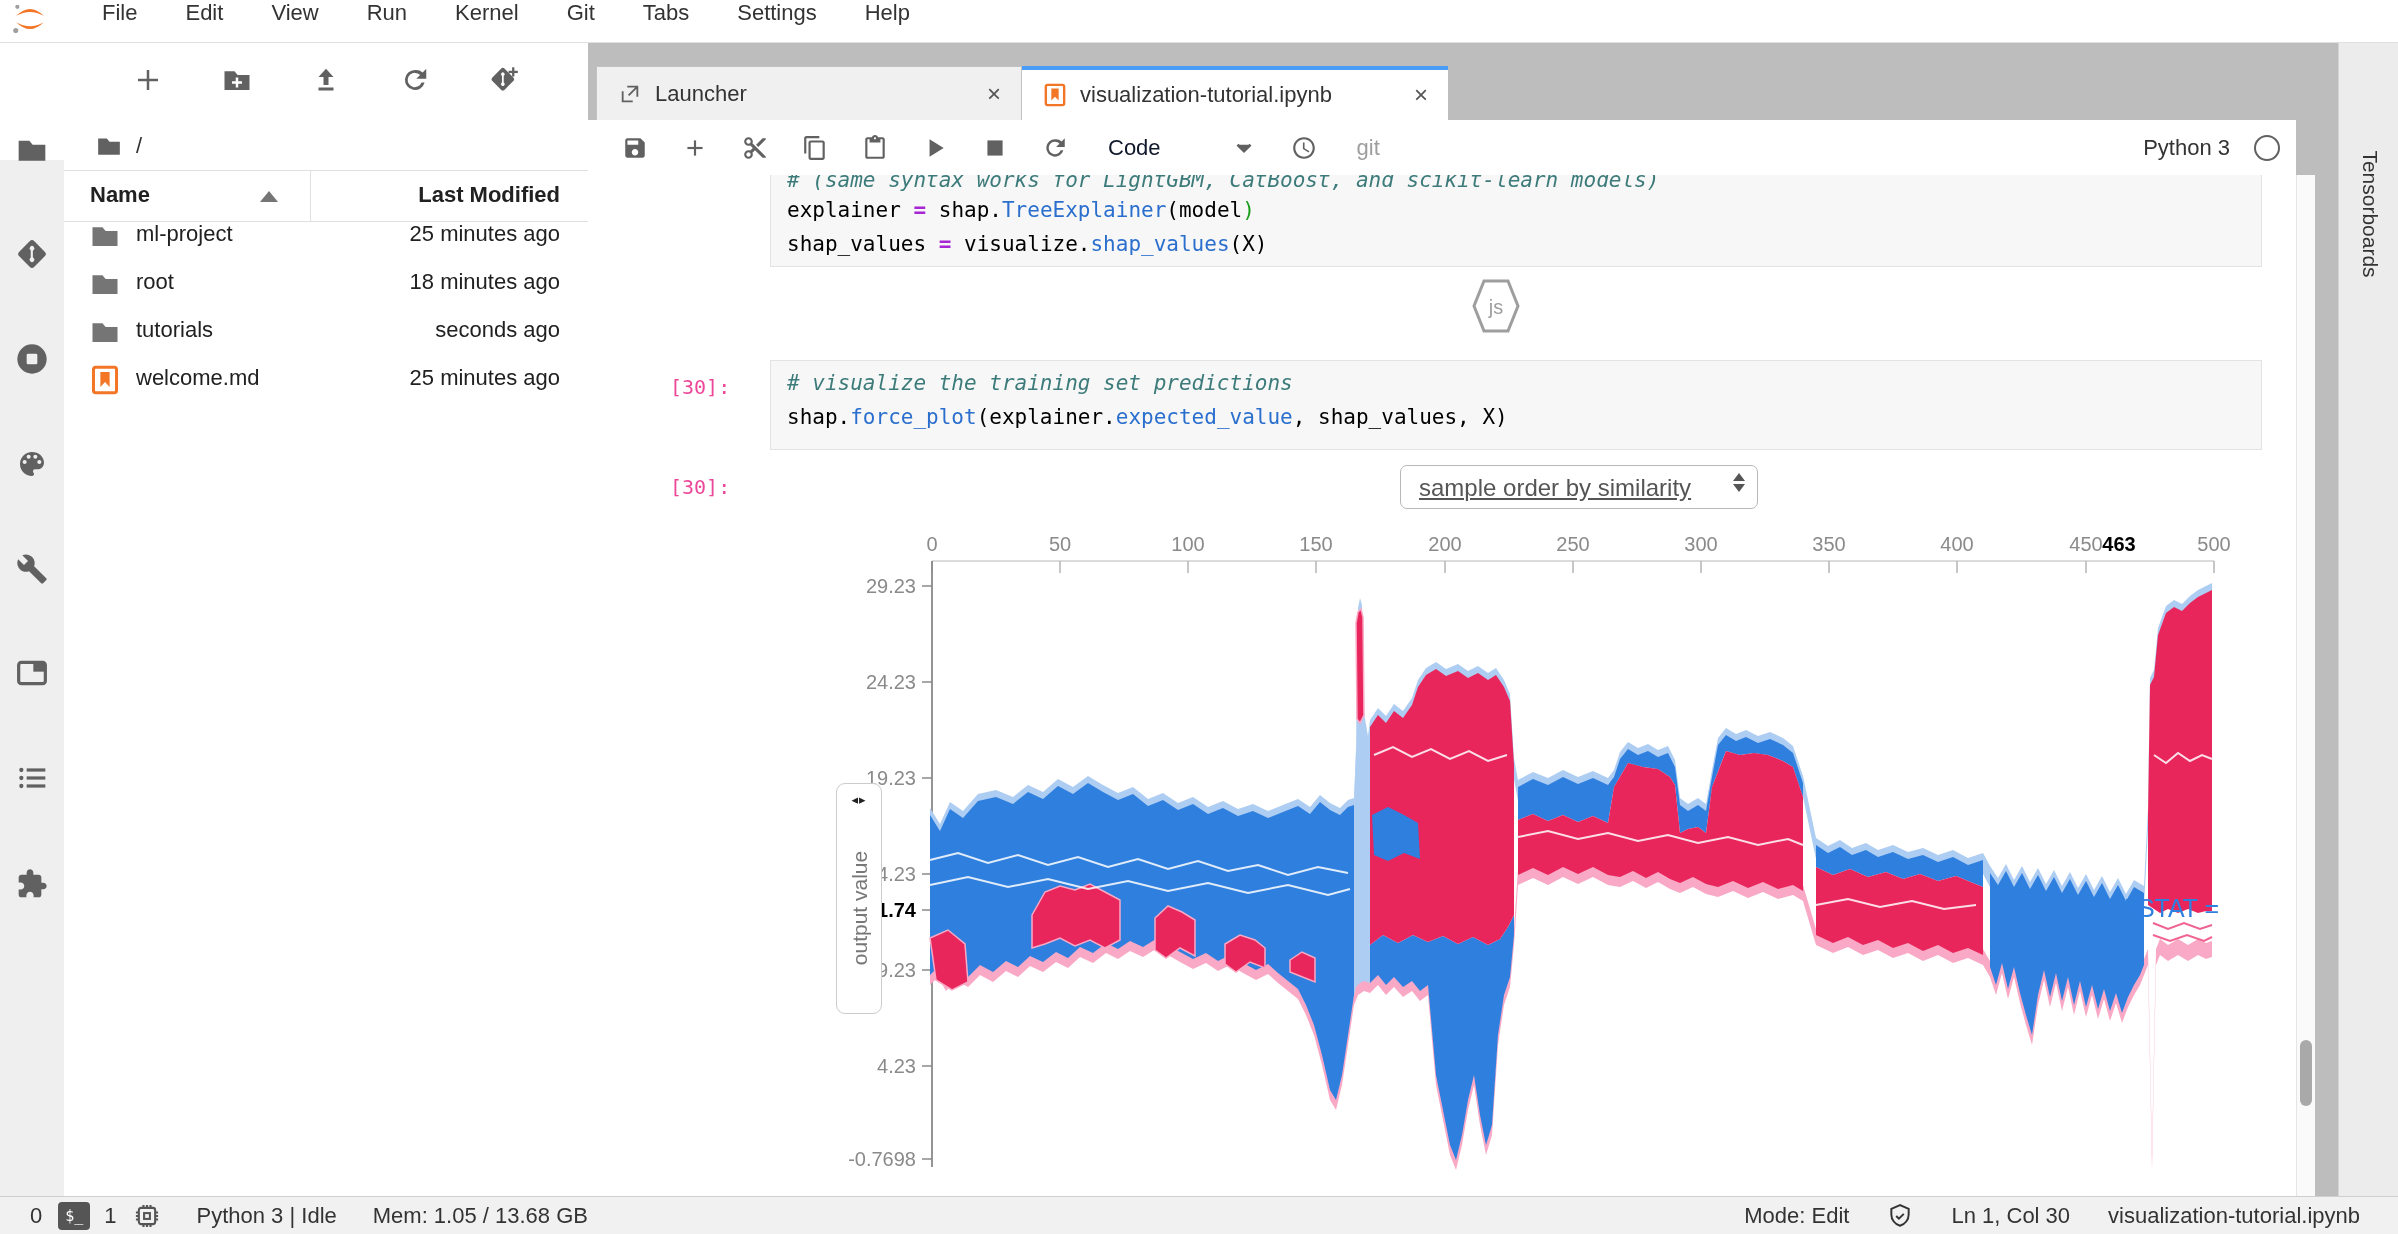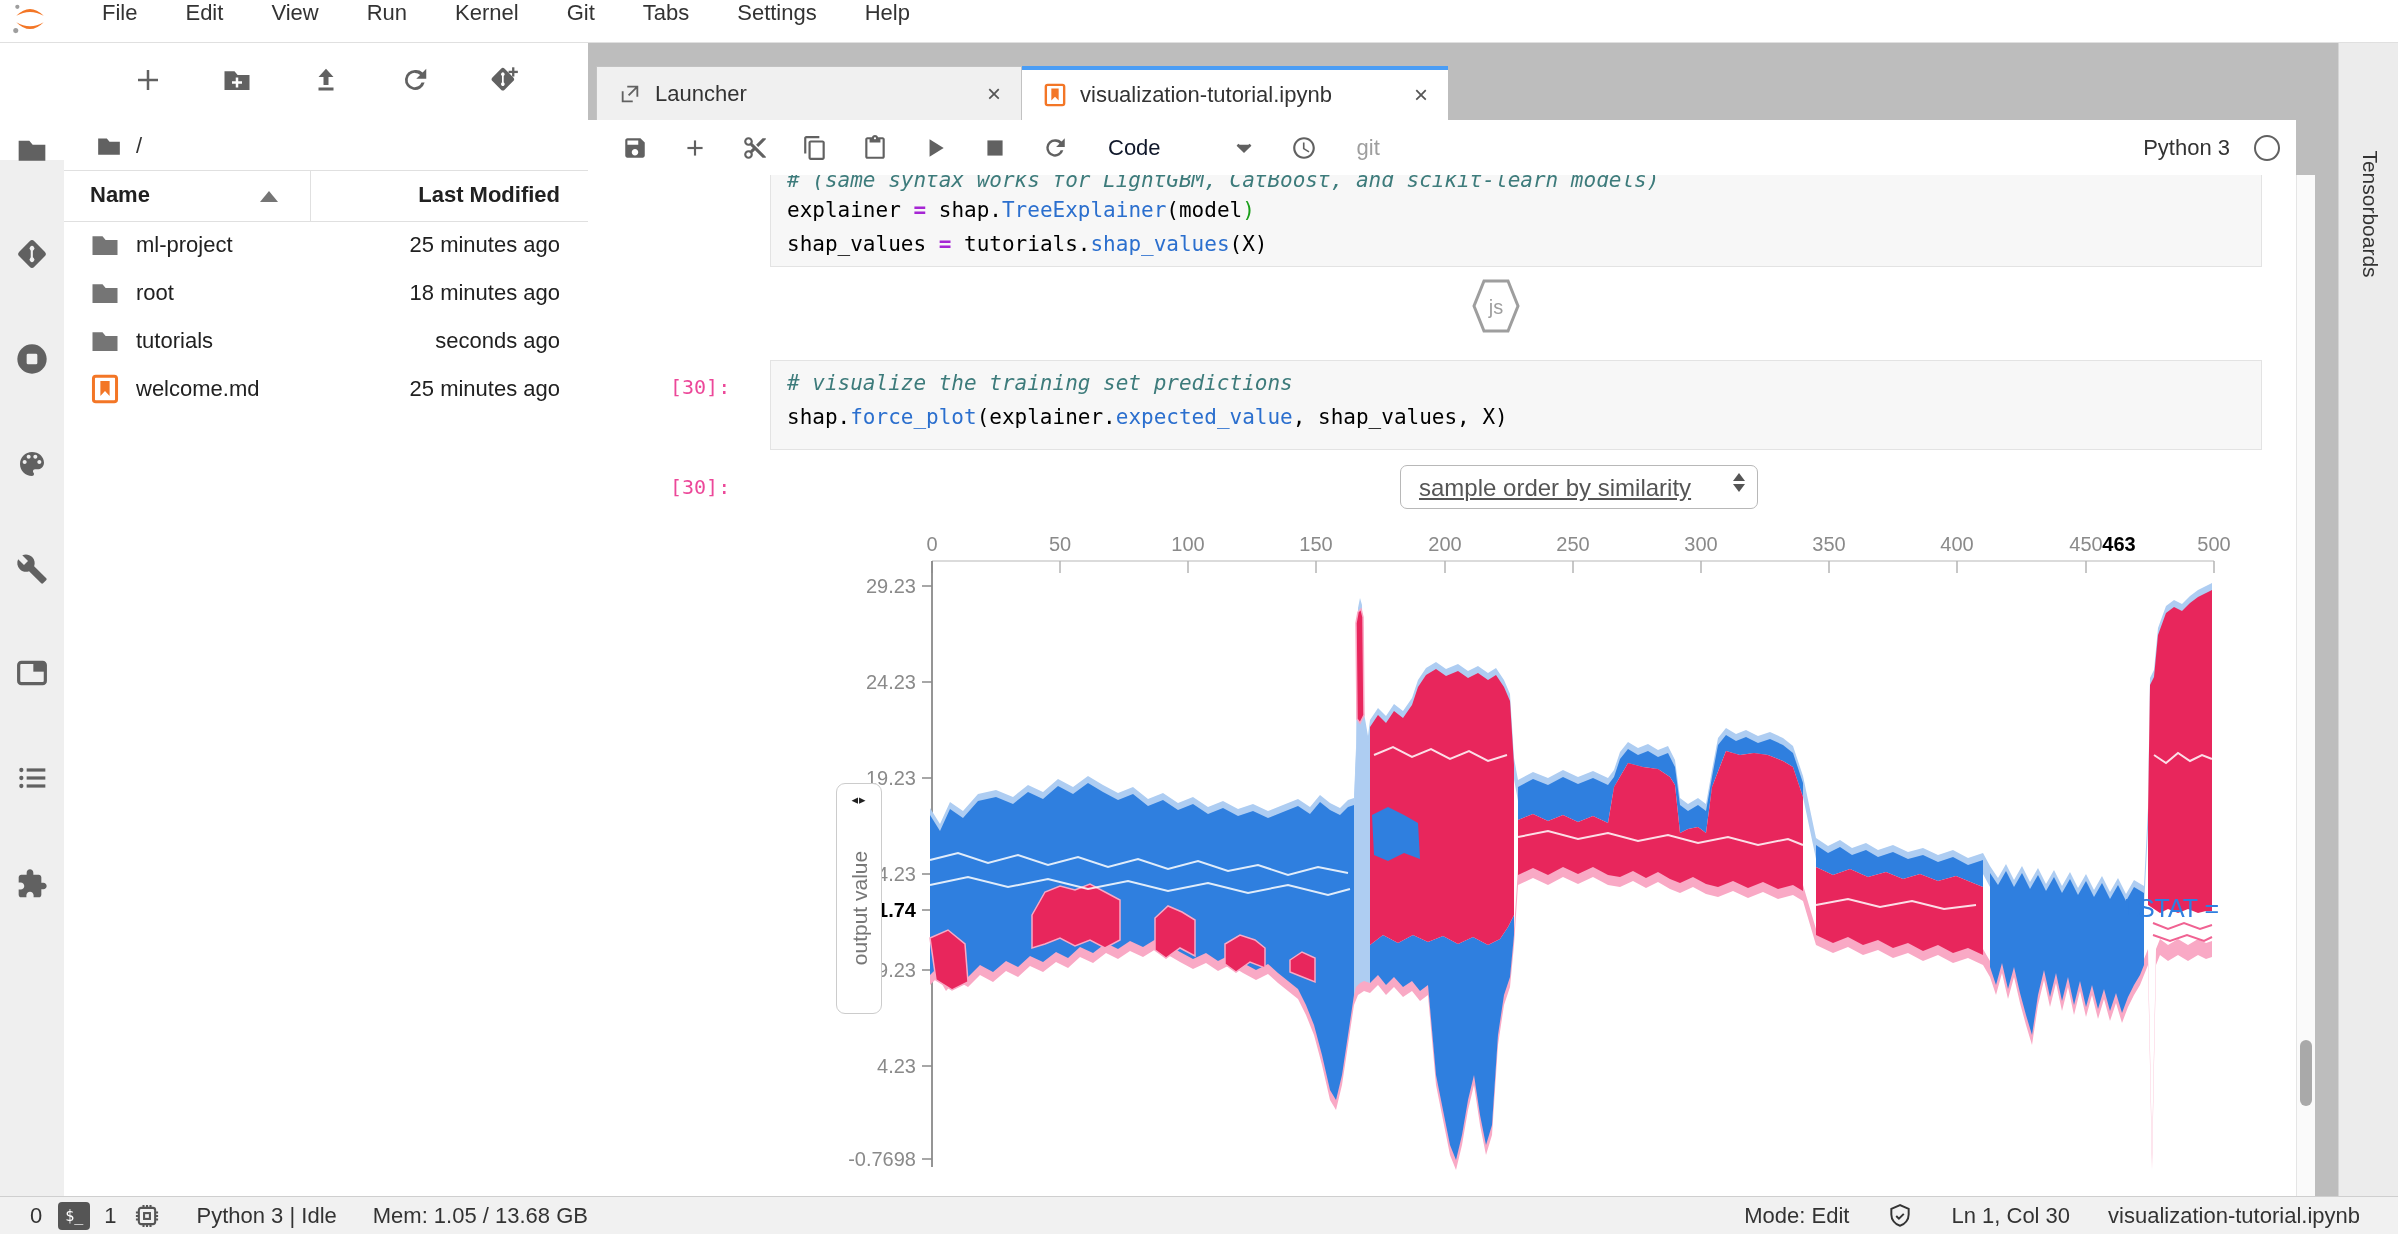--- a/index.html
+++ b/index.html
@@ -21,21 +21,21 @@
   #fb-toolbar{position:absolute;left:0;top:0;width:524px;height:80px;display:flex;align-items:center;justify-content:space-around;padding:0 40px;box-sizing:border-box;}
   #fb-toolbar svg{width:30px;height:30px;fill:#616161;}
   #breadcrumb{position:absolute;left:30px;top:84px;height:40px;display:flex;align-items:center;font-size:22px;color:#333;}
   #breadcrumb svg{width:30px;height:26px;fill:#616161;margin-right:12px;}
   #fb-header{position:absolute;left:0px;top:128px;width:524px;height:50px;border-top:1px solid #e0e0e0;border-bottom:1px solid #e0e0e0;font-size:22px;font-weight:bold;color:#212121;}
   #col-name{position:absolute;left:26px;top:11px;}
   #sort-asc{position:absolute;left:196px;top:20px;width:0;height:0;border-left:9px solid transparent;border-right:9px solid transparent;border-bottom:11px solid #757575;}
   #col-divider{position:absolute;left:246px;top:0;width:1px;height:50px;background:#e0e0e0;}
   #col-modified{position:absolute;right:28px;top:11px;}
   #file-rows{position:absolute;left:0;top:179px;width:524px;}
-  .file-row{height:48px;display:flex;align-items:center;font-size:22px;color:#212121;}
+  .file-row{height:48px;display:flex;align-items:flex-start;font-size:22px;color:#212121;}
   .file-row .ficon{width:30px;height:30px;margin-left:26px;margin-right:16px;flex:0 0 auto;}
   .file-row .ficon svg{width:30px;height:30px;}
   .file-row .fname{flex:1;}
   .file-row .ftime{margin-right:28px;color:#212121;}
   
   #maindock{left:588px;top:42px;width:1750px;height:1154px;background:#bdbdbd;}
   #tabbar{position:absolute;left:0;top:0;width:1750px;height:78px;}
   .tab{position:absolute;top:24px;height:54px;display:flex;align-items:center;font-size:22px;color:#333;box-sizing:border-box;}
   #tab-launcher{left:8px;width:426px;background:#f0f0f0;border:1px solid #c2c2c2;border-bottom:none;}
   #tab-notebook{left:434px;width:426px;background:#fff;border-top:4px solid #4a9df5;}
@@ -309,21 +309,21 @@
     <span id="tb-git">git</span>
     <span id="tb-kernelname">Python 3</span>
     <span id="kernel-circle"></span>
   </div>
 
   <div id="notebook">
 
     <div class="cellbody" style="top:-8px;height:100px;">
       <div class="codeline" style="top:0px;"><span class="tok-c"># (same syntax works for LightGBM, CatBoost, and scikit-learn models)</span></div>
       <div class="codeline" style="top:30px;"><span>explainer </span><span class="tok-o">=</span><span> shap.</span><span class="tok-f">TreeExplainer</span><span>(model</span><span class="tok-g">)</span></div>
-      <div class="codeline" style="top:64px;"><span>shap_values </span><span class="tok-o">=</span><span> tutorials.</span><span class="tok-f">shap_values</span><span>(X)</span></div>
+      <div class="codeline" style="top:64px;"><span>shap_values </span><span class="tok-o">=</span><span> visualize.</span><span class="tok-f">shap_values</span><span>(X)</span></div>
     </div>
 
     <div id="js-badge">
       <svg width="52" height="58" viewBox="0 0 52 58">
         <polygon points="14,4 38,4 48,29 38,54 14,54 4,29" fill="none" stroke="#9e9e9e" stroke-width="3"></polygon>
         <text x="26" y="37" text-anchor="middle" font-size="20" fill="#9e9e9e">js</text>
       </svg>
     </div>
 
     <span class="prompt" style="left:82px;top:200px;">[30]:</span>

